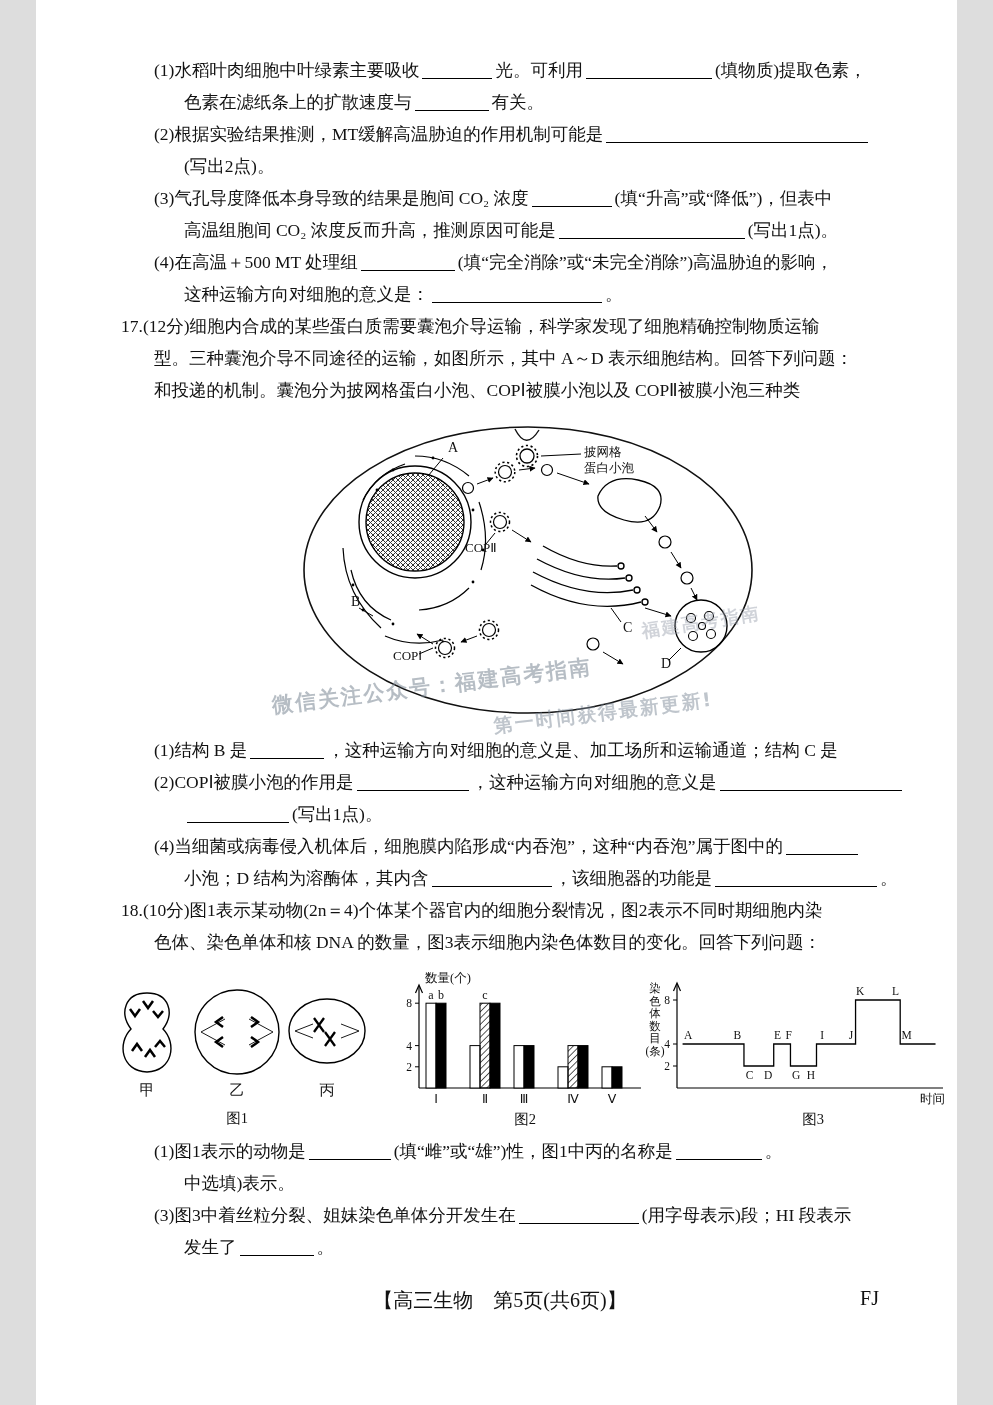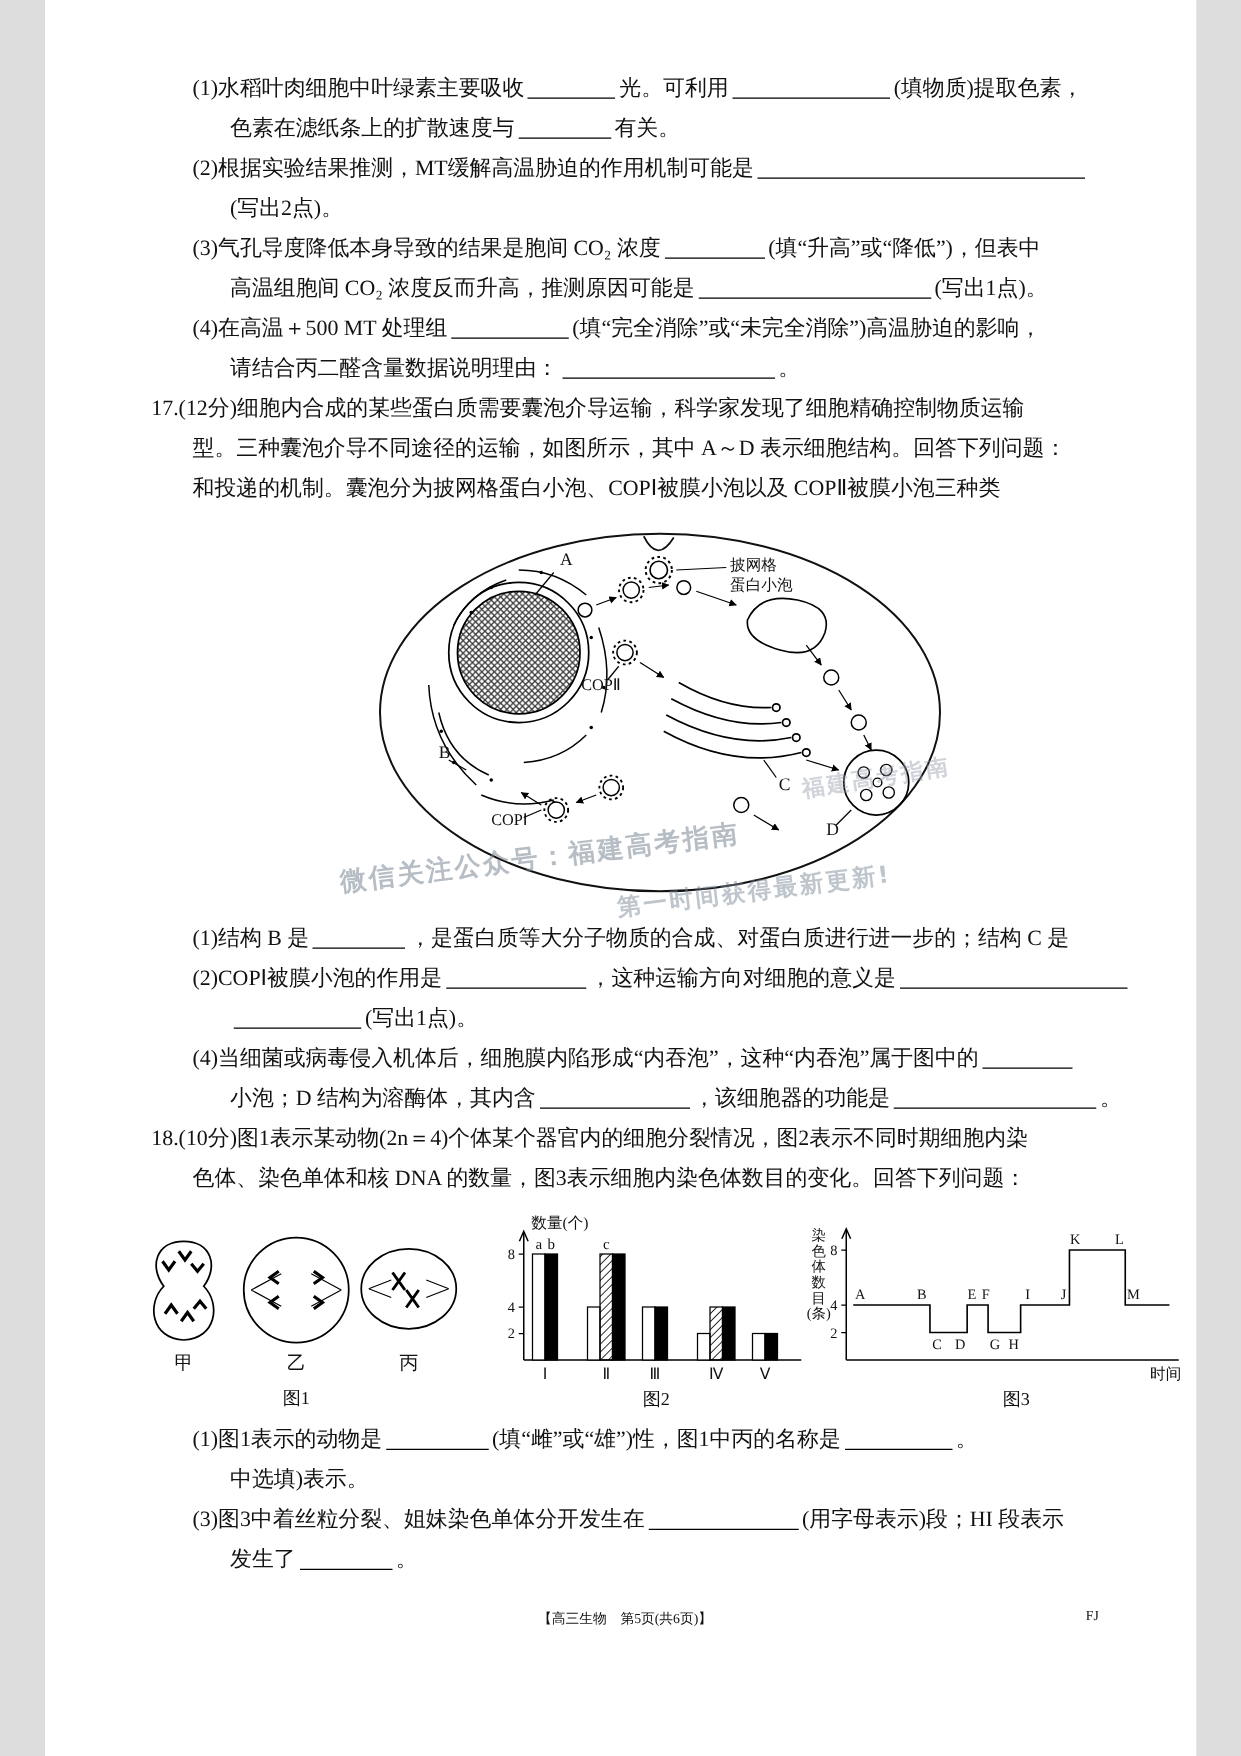--- a/index.html
+++ b/index.html
@@ -19,38 +19,38 @@
   .fig-wrap{position:relative;height:322px;margin:4px 0 2px}
   .fig-wrap > svg{display:block;margin-left:172px}
   .wm{position:absolute;color:rgba(122,134,148,.55);font-family:"DejaVu Sans",sans-serif;
       white-space:nowrap;pointer-events:none;font-weight:bold;letter-spacing:2px}
   .wm1{left:150px;top:262px;font-size:21px;transform:rotate(-7deg)}
   .wm2{left:372px;top:290px;font-size:19px;transform:rotate(-7deg);color:rgba(122,134,148,.48)}
   .wm3{left:520px;top:200px;font-size:18px;transform:rotate(-9deg);color:rgba(150,158,170,.45)}
   .figrow{display:flex;align-items:flex-end;margin:8px 0 4px -22px}
   .figrow svg{display:block;flex:0 0 auto}
   svg text{font-family:"Liberation Serif","DejaVu Sans",serif;fill:#111}
-  .footer{margin-top:24px;text-align:center;position:relative;font-size:11px}
+  .footer{margin-top:24px;text-align:center;position:relative;font-size:20px}
   .footer .code{position:absolute;right:0;top:0}
   section{display:block}
 </style>
 </head>
 <body>
 
 <div class="page">
 
   <section>
       <div class="line ind1"><span>(1)水稻叶肉细胞中叶绿素主要吸收</span><span class="blank" style="width: 70px;"></span><span>光。可利用</span><span class="blank" style="width: 126px;"></span><span>(填物质)提取色素，</span></div>
       <div class="line ind2"><span>色素在滤纸条上的扩散速度与</span><span class="blank" style="width: 74px;"></span><span>有关。</span></div>
       <div class="line ind1"><span>(2)根据实验结果推测，MT缓解高温胁迫的作用机制可能是</span><span class="blank" style="width: 262px;"></span></div>
       <div class="line ind2"><span>(写出2点)。</span></div>
       <div class="line ind1"><span>(3)气孔导度降低本身导致的结果是胞间 CO₂ 浓度</span><span class="blank" style="width: 80px;"></span><span>(填“升高”或“降低”)，但表中</span></div>
       <div class="line ind2"><span>高温组胞间 CO₂ 浓度反而升高，推测原因可能是</span><span class="blank" style="width: 186px;"></span><span>(写出1点)。</span></div>
       <div class="line ind1"><span>(4)在高温＋500 MT 处理组</span><span class="blank" style="width: 94px;"></span><span>(填“完全消除”或“未完全消除”)高温胁迫的影响，</span></div>
-      <div class="line ind2"><span>请结合丙二醛含量数据说明理由：</span><span class="blank" style="width: 170px;"></span><span>。</span></div>
+      <div class="line ind2"><span>这种运输方向对细胞的意义是：</span><span class="blank" style="width: 170px;"></span><span>。</span></div>
     </section>
 
   <section>
     <div>
         <div class="line ind0"><span>17.(12分)细胞内合成的某些蛋白质需要囊泡介导运输，科学家发现了细胞精确控制物质运输</span></div>
         <div class="line ind1"><span>型。三种囊泡介导不同途径的运输，如图所示，其中 A～D 表示细胞结构。回答下列问题：</span></div>
         <div class="line ind1"><span>和投递的机制。囊泡分为披网格蛋白小泡、COPⅠ被膜小泡以及 COPⅡ被膜小泡三种类</span></div>
       </div>
 
     <div class="fig-wrap">
@@ -178,21 +178,21 @@
         <text x="368" y="258" font-size="14">D</text>
         <line x1="376" y1="250" x2="388" y2="238" stroke="#000" stroke-width="1"></line>
       </svg>
 
       <div class="wm wm1">微信关注公众号：福建高考指南</div>
       <div class="wm wm2">第一时间获得最新更新!</div>
       <div class="wm wm3">福建高考指南</div>
     </div>
 
     <div>
-        <div class="line ind1"><span>(1)结构 B 是</span><span class="blank" style="width: 74px;"></span><span>，是蛋白质等大分子物质的合成、对蛋白质进行进一步的；结构 C 是</span></div>
+        <div class="line ind1"><span>(1)结构 B 是</span><span class="blank" style="width: 74px;"></span><span>，这种运输方向对细胞的意义是、加工场所和运输通道；结构 C 是</span></div>
         <div class="line ind1"><span>(2)COPⅠ被膜小泡的作用是</span><span class="blank" style="width: 112px;"></span><span>，这种运输方向对细胞的意义是</span><span class="blank" style="width: 182px;"></span></div>
         <div class="line ind2"><span class="blank" style="width: 102px;"></span><span>(写出1点)。</span></div>
         <div class="line ind1"><span>(4)当细菌或病毒侵入机体后，细胞膜内陷形成“内吞泡”，这种“内吞泡”属于图中的</span><span class="blank" style="width: 72px;"></span></div>
         <div class="line ind2"><span>小泡；D 结构为溶酶体，其内含</span><span class="blank" style="width: 120px;"></span><span>，该细胞器的功能是</span><span class="blank" style="width: 162px;"></span><span>。</span></div>
       </div>
   </section>
 
   <section>
     <div>
         <div class="line ind0"><span>18.(10分)图1表示某动物(2n＝4)个体某个器官内的细胞分裂情况，图2表示不同时期细胞内染</span></div>

